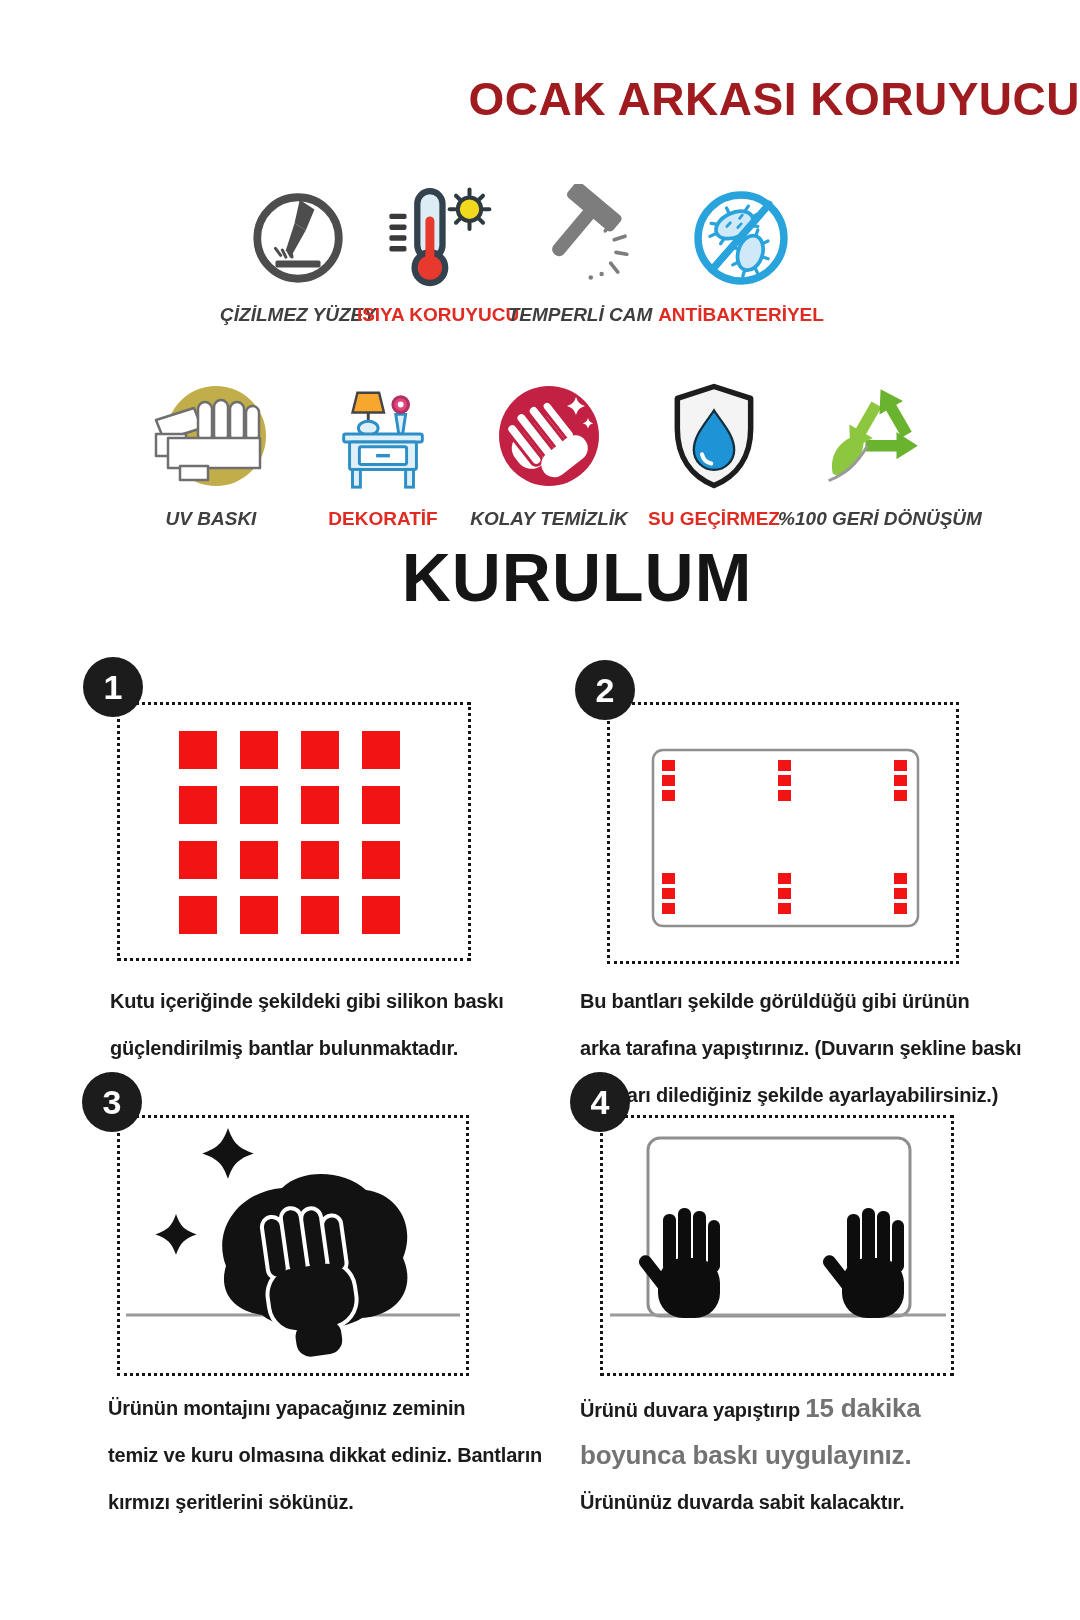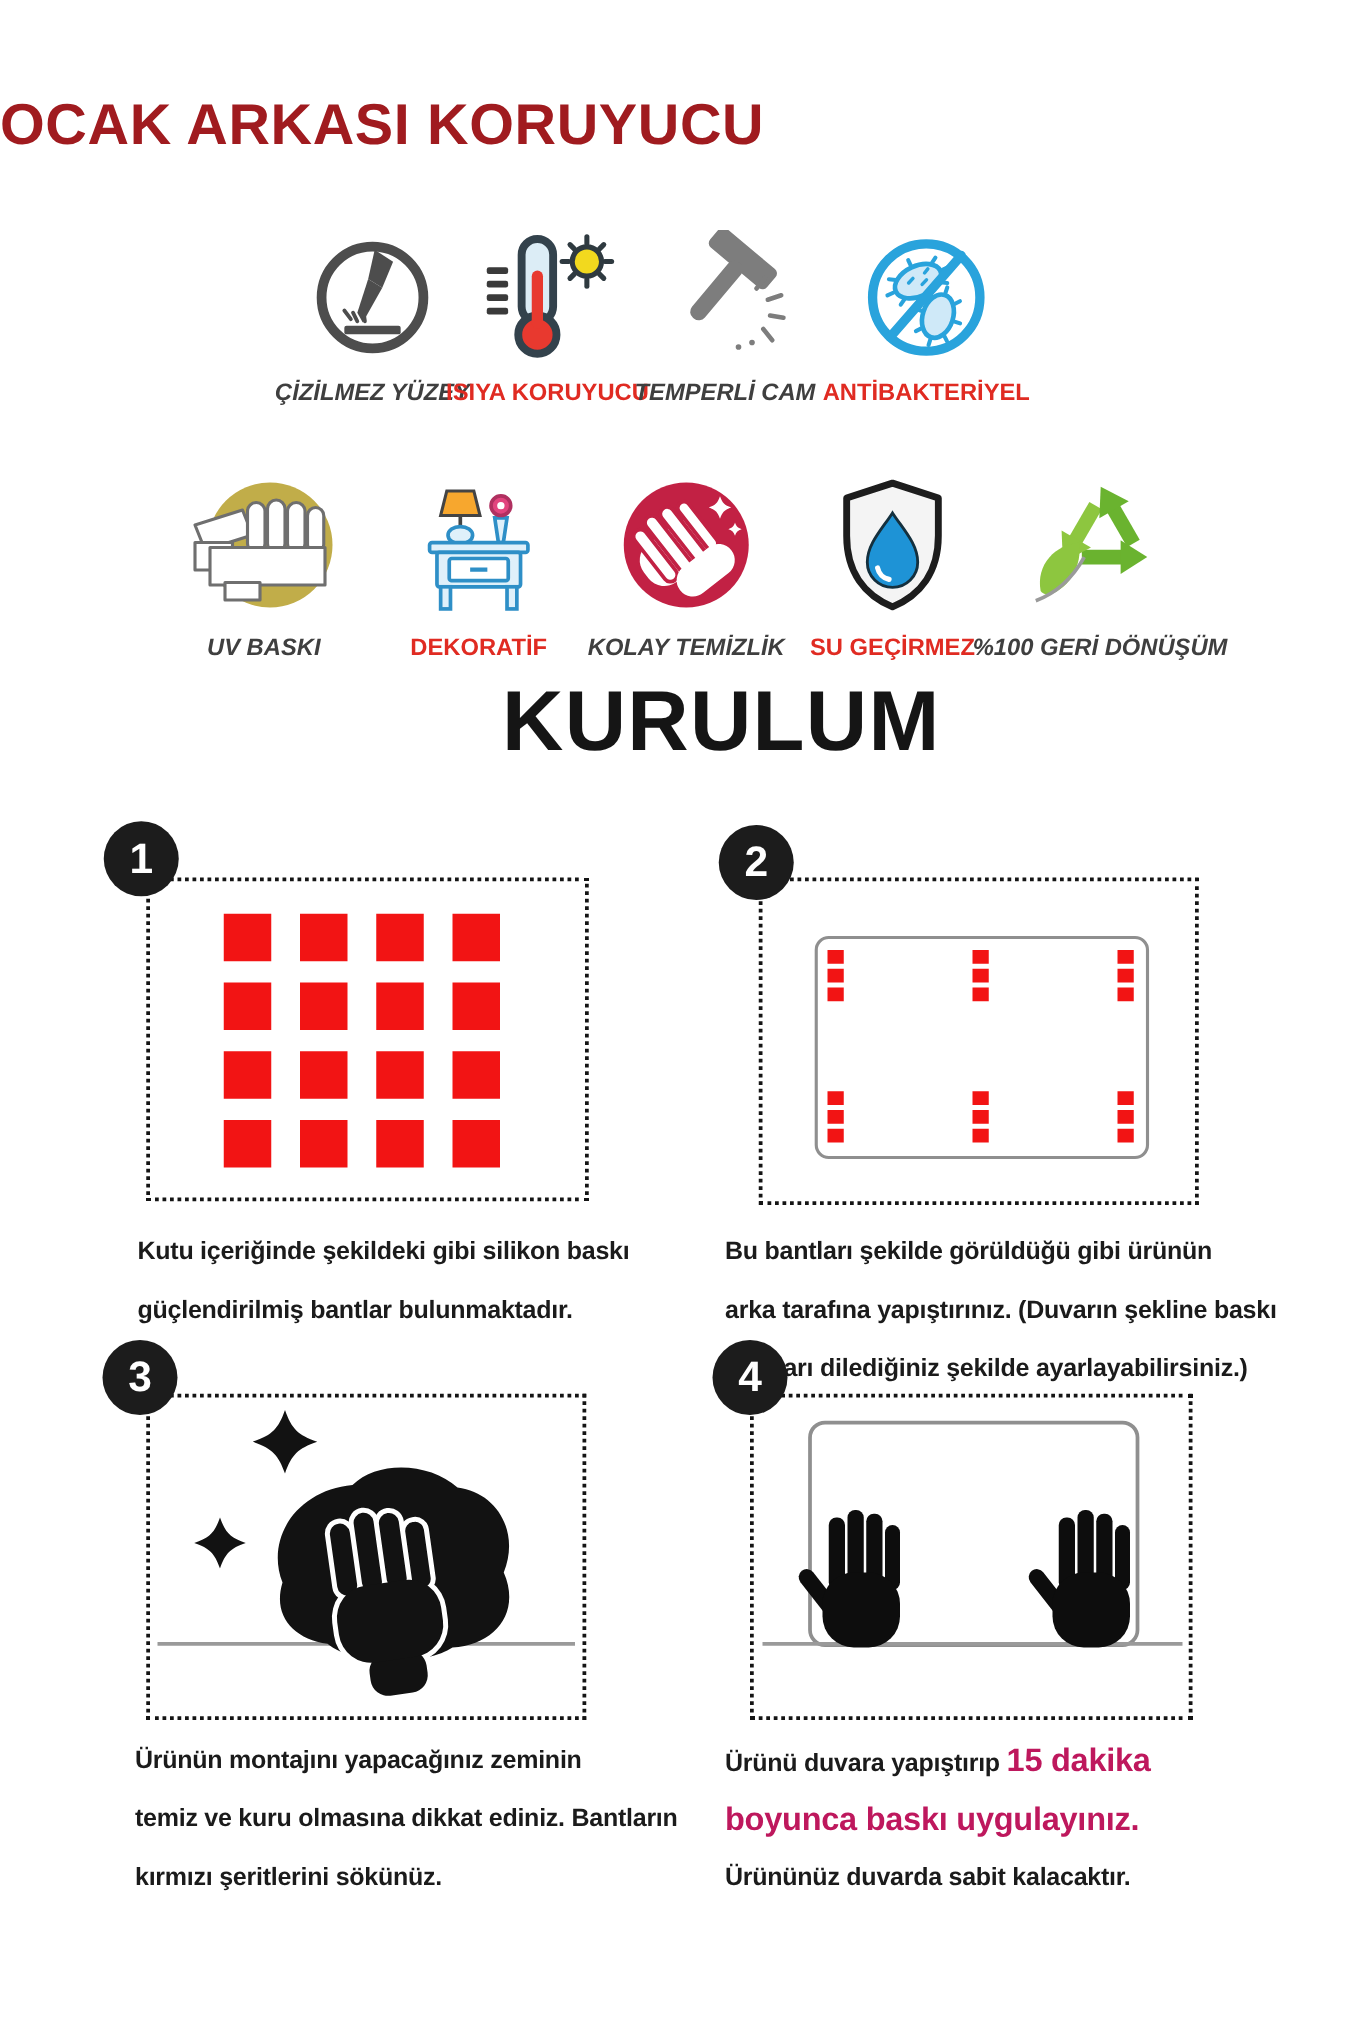--- a/index.html
+++ b/index.html
@@ -1,37 +1,37 @@
 <!DOCTYPE html>
 <html><head>
 <meta charset="utf-8">
 <style>
   html,body{margin:0;padding:0;background:#ffffff;}
   #page{position:relative;width:1080px;height:1620px;background:#ffffff;overflow:hidden;
         font-family:"Liberation Sans","DejaVu Sans",sans-serif;}
-  .title{position:absolute;left:0;top:72px;width:1080px;text-align:left;
+  .title{position:absolute;left:0;top:72px;width:1080px;text-align:right;
          font-size:46px;font-weight:800;color:#a01b1f;letter-spacing:.5px;}
   .feat{position:absolute;display:flex;flex-direction:column;align-items:center;}
   .fico{display:flex;align-items:center;justify-content:center;}
   .r1 .fico{height:116px;}
   .r2 .fico{height:128px;}
   .flbl{font-size:19px;font-weight:bold;margin-top:8px;white-space:nowrap;}
   .dark{color:#3f3f3f;font-style:italic;}
   .red{color:#e02b22;}
   .kurulum{position:absolute;left:0;top:538px;width:1080px;text-align:center;
            font-size:68px;font-weight:800;color:#151515;letter-spacing:1px;padding-left:37px;}
   .badge{position:absolute;width:60px;height:60px;border-radius:50%;background:#1c1c1c;
          color:#ffffff;font-size:34px;font-weight:bold;display:flex;align-items:center;
          justify-content:center;z-index:3;}
   .dotbox{position:absolute;border:3px dotted #141414;background:#ffffff;z-index:1;}
   .dotbox svg{display:block;}
   .cap{position:absolute;}
   .cap-line{white-space:nowrap;font-weight:bold;font-size:20px;color:#1b1b1b;
             height:47px;line-height:47px;letter-spacing:-.2px;}
-  .cap-red{color:#be185d;font-size:26px;}
+  .cap-red{color:#737373;font-size:26px;}
 </style>
 </head>
 <body>
 
 <div id="page">
 
   <div class="title">OCAK ARKASI KORUYUCU</div>
 
   <div class="feat r1" style="left:222px;top:180px;width:152px">
     <div class="fico">

